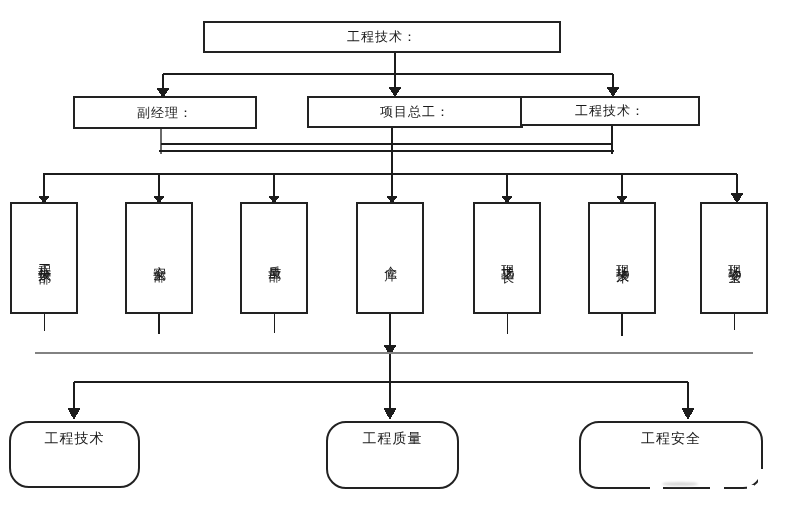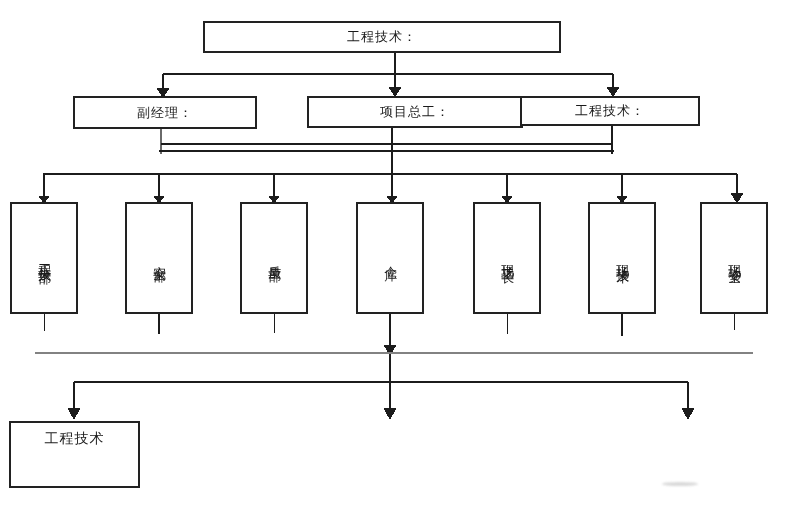--- a/index.html
+++ b/index.html
@@ -34,20 +34,21 @@
     text-orientation: upright;
     font-size: 13px;
     letter-spacing: 2px;
     line-height: 1.1;
   }
   .bottom-box {
     align-items: flex-start;
     padding-top: 7px;
     font-size: 14px;
     border-width: 2px;
+    border-radius: 20px;
   }
   
   #n-root   { left: 203px; top: 21px;  width: 358px; height: 32px; }
   #n-m0     { left: 73px;  top: 96px;  width: 184px; height: 33px; font-family: Liberation Serif, serif; }
   #n-m1     { left: 307px; top: 96px;  width: 216px; height: 32px; }
   #n-m2     { left: 520px; top: 96px;  width: 180px; height: 30px; }
   #n-d0 { left: 10px;  top: 202px; width: 68px; height: 112px; }
   #n-d1 { left: 125px; top: 202px; width: 68px; height: 112px; }
   #n-d2 { left: 240px; top: 202px; width: 68px; height: 112px; }
   #n-d3 { left: 356px; top: 202px; width: 68px; height: 112px; }
@@ -147,20 +148,22 @@
 
   <div class="box vbox" id="n-d0">工程技术部</div>
   <div class="box vbox" id="n-d1">安全部</div>
   <div class="box vbox" id="n-d2">质量部</div>
   <div class="box vbox" id="n-d3">仓库</div>
   <div class="box vbox" id="n-d4">现场工长</div>
   <div class="box vbox" id="n-d5">现场技术</div>
   <div class="box vbox" id="n-d6">现场安全</div>
 
   <div class="box bottom-box" id="n-t0">工程技术</div>
+  <div class="box bottom-box" id="n-t1">工程质量</div>
+  <div class="box bottom-box" id="n-t2">工程安全</div>
 
   <div class="wm-patch" id="wm-g1"></div>
   <div class="wm-patch" id="wm-g2"></div>
   <div class="wm-patch" id="wm-g3"></div>
   <div class="wm-patch" id="wm-g4"></div>
   <div id="wm-smudge"></div>
 
 </div>
 
 </body></html>

